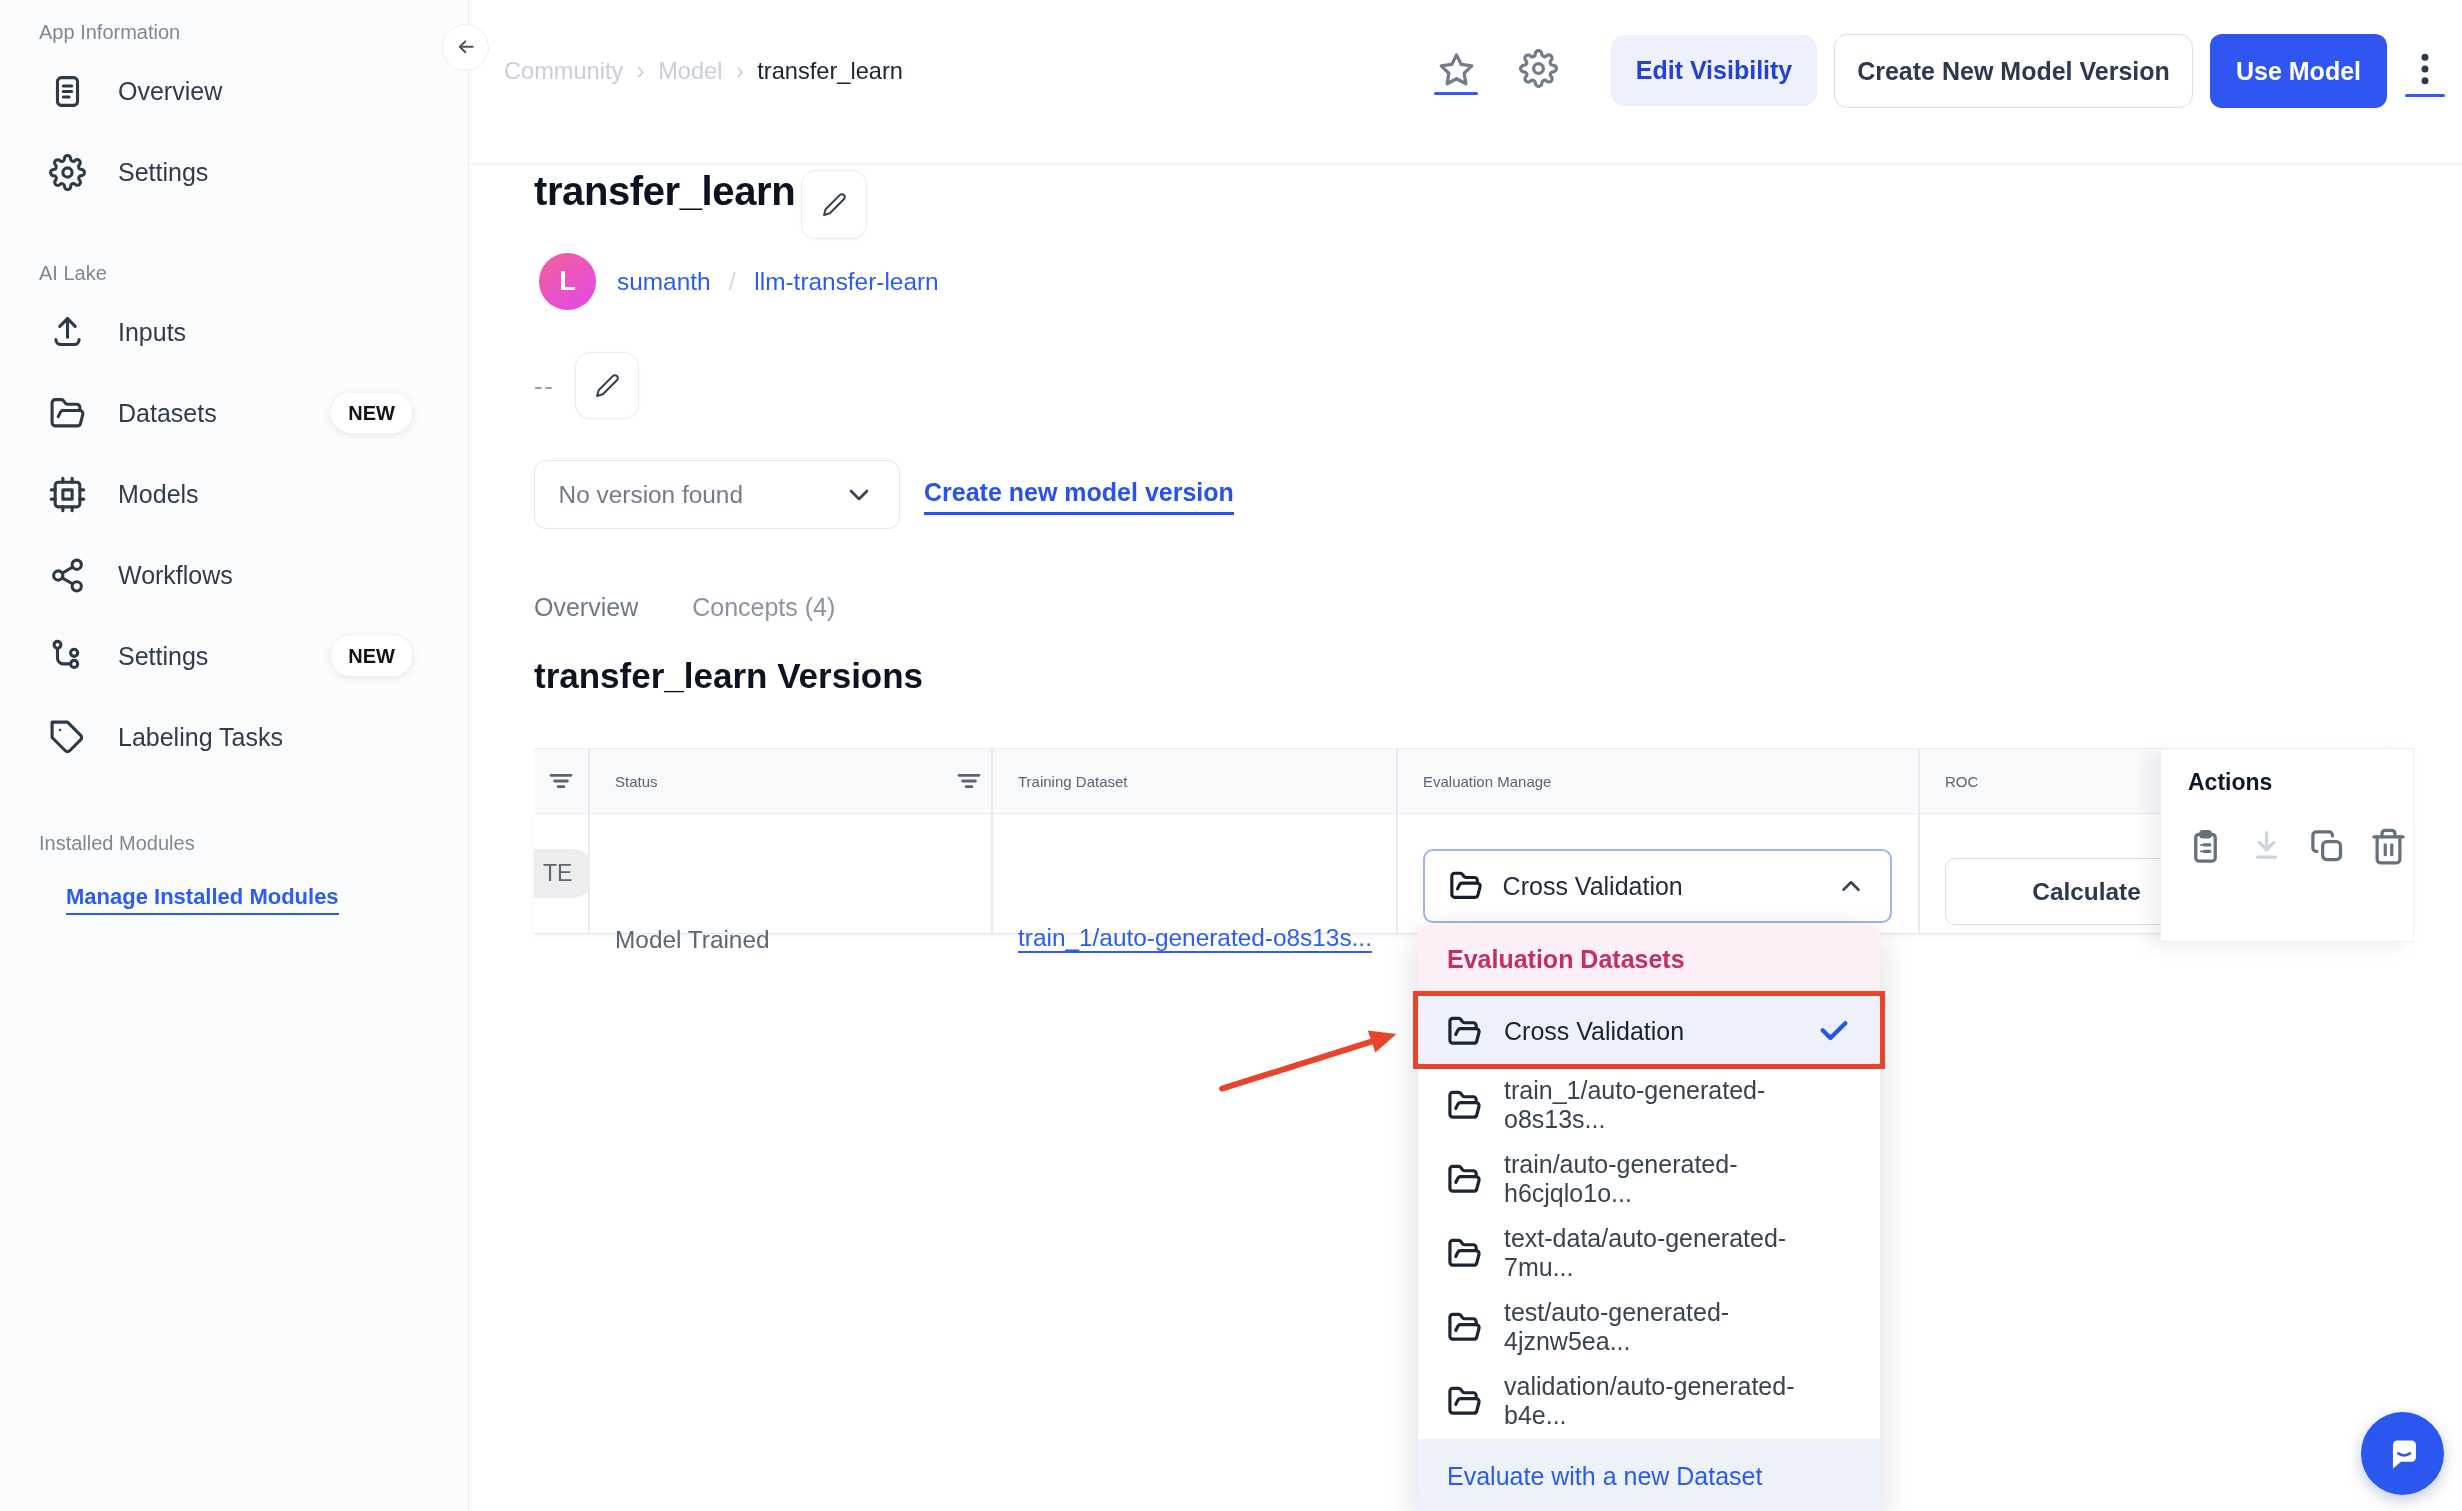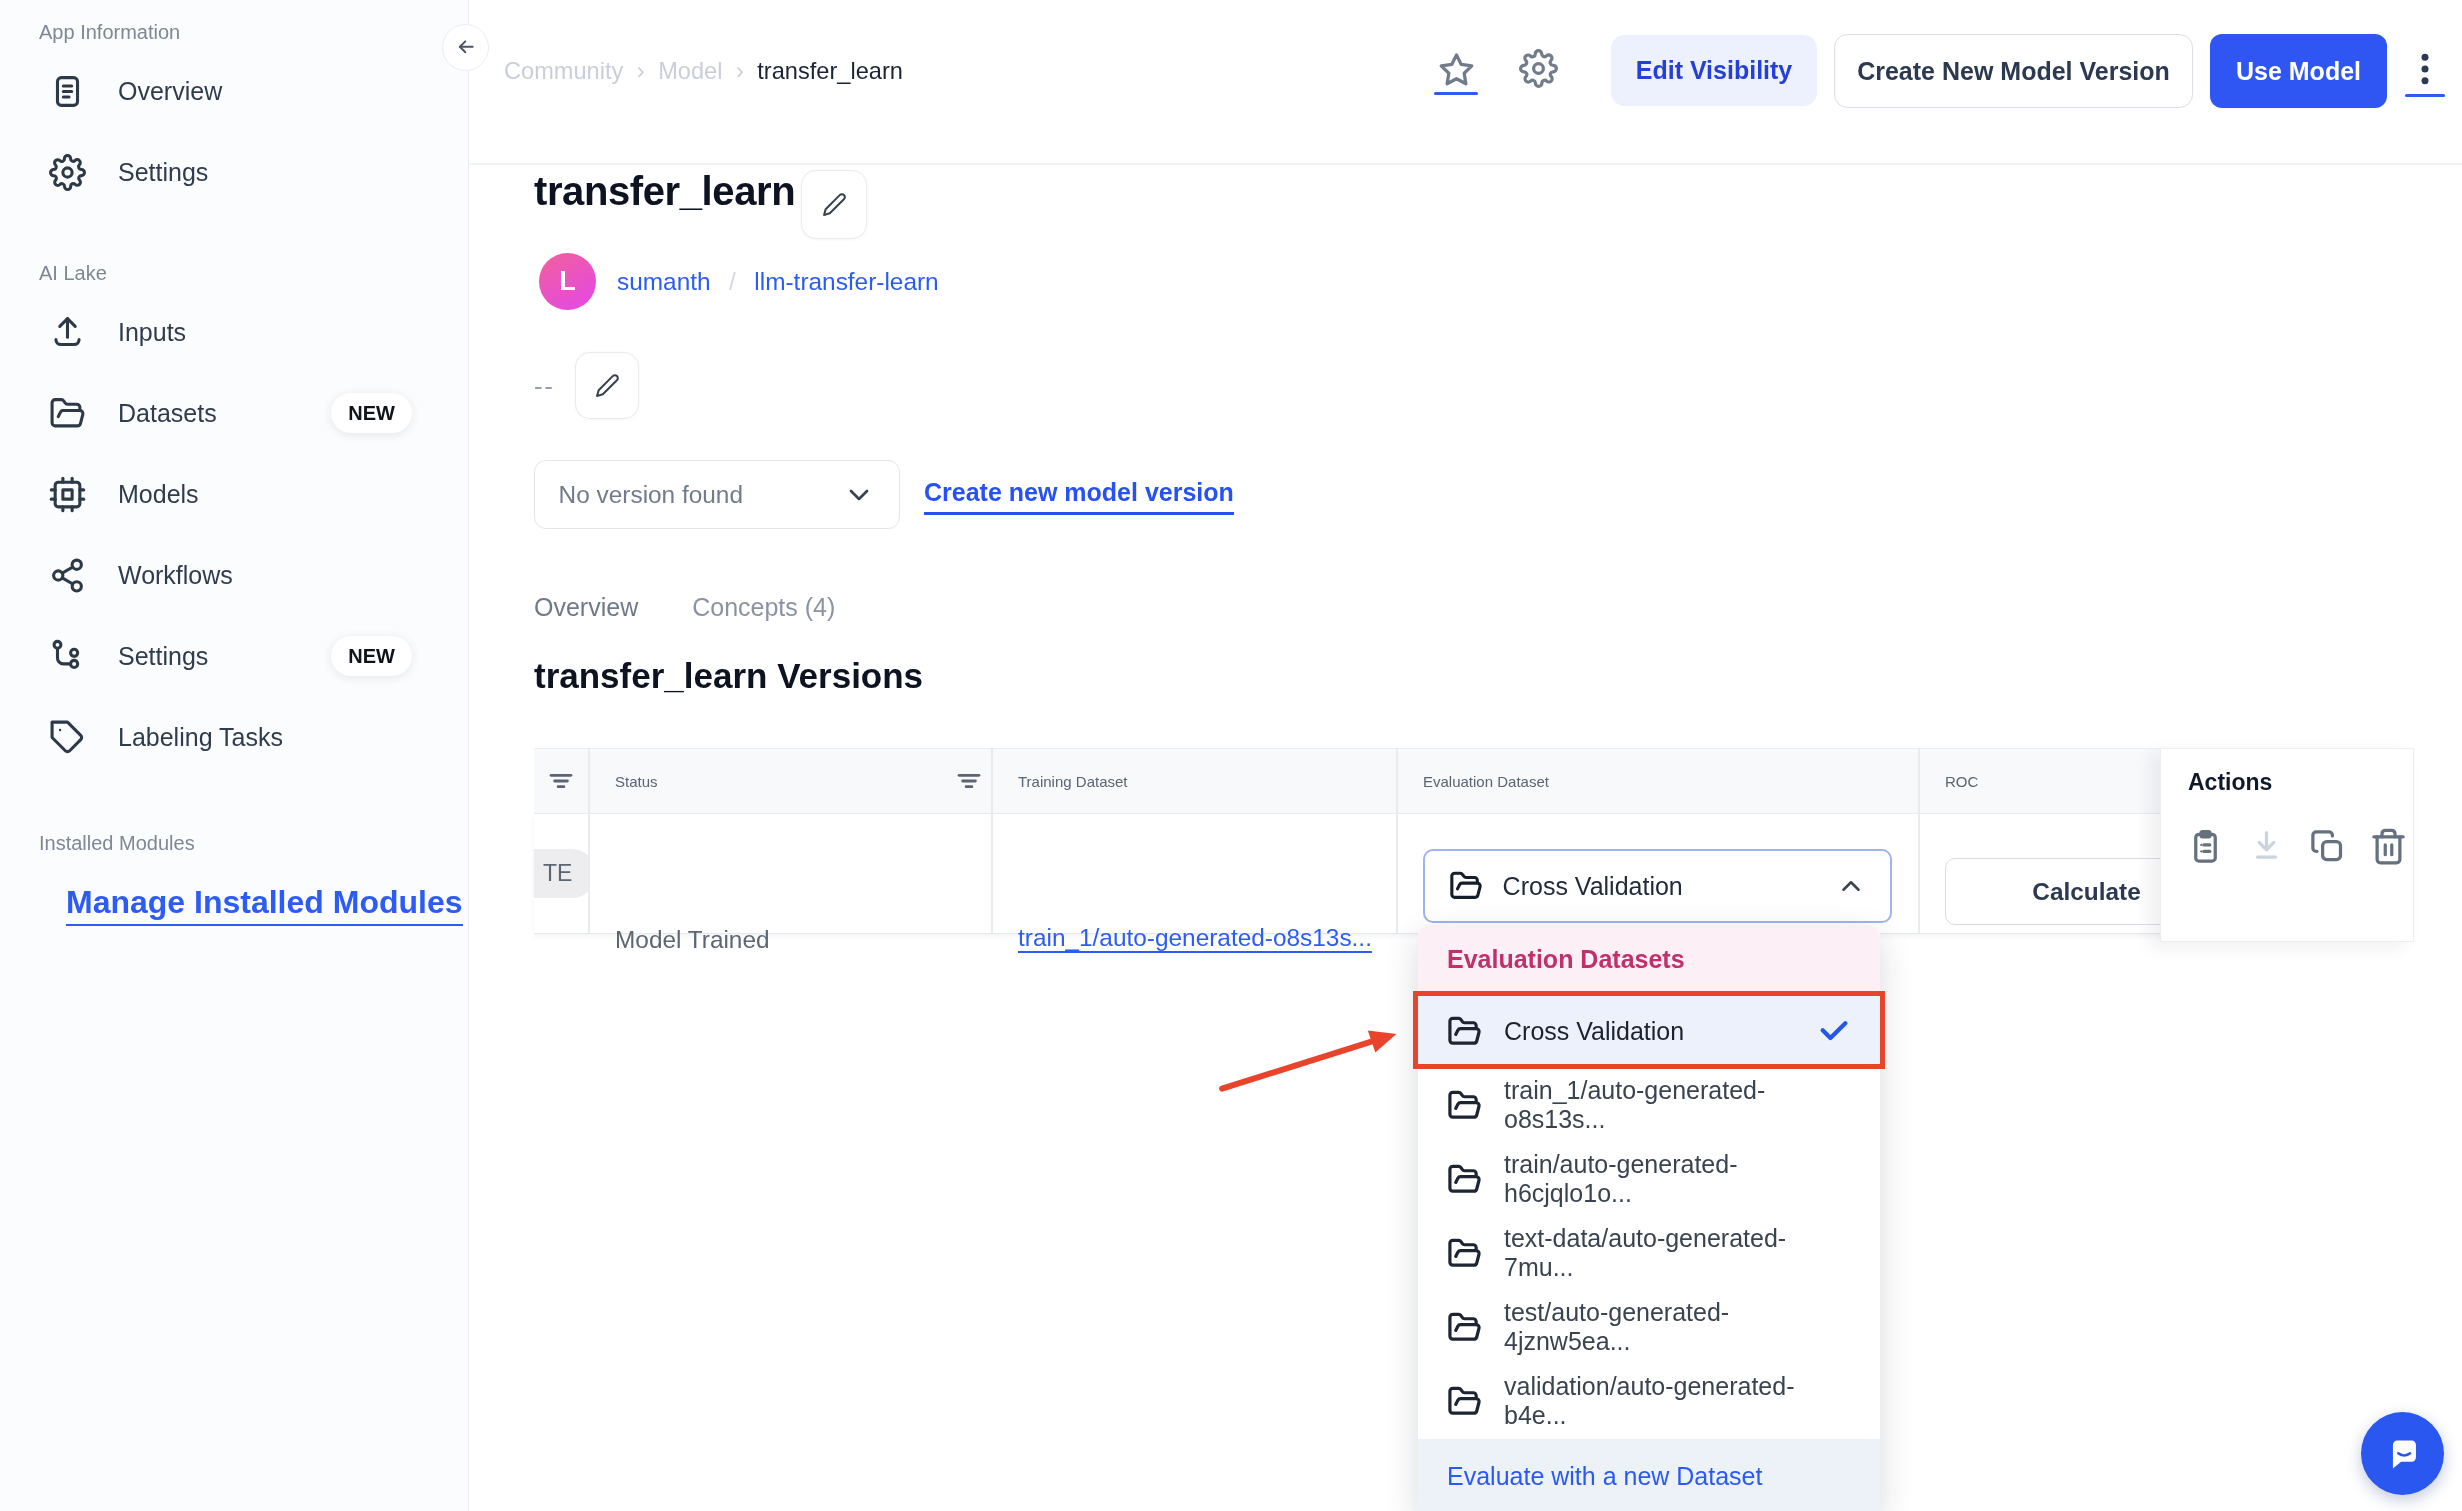--- a/index.html
+++ b/index.html
@@ -13,21 +13,21 @@
              background:#fbfcfd; border-right:1.7px solid #e9ebef; padding-top:13.5px; }
   .sec-title { height:37px; display:flex; align-items:center; padding-left:39px;
                font-size:20px; color:#7e8795; }
   .side-item { height:81px; display:flex; align-items:center; padding-left:49px; gap:32px;
                color:#303b4d; font-size:25px; font-weight:500; cursor:pointer; }
   .side-item svg { width:37px; height:37px; color:#2e3948; flex:0 0 auto; }
   .gap-sec { margin-top:42px; }
   .new-badge { margin-left:auto; margin-right:56px; background:#fff; border-radius:22px;
                padding:8.4px 17px; font-size:20px; font-weight:700; color:#10131a;
                box-shadow:0 1.7px 10px rgba(25,35,55,.10); }
-  .manage-link { display:inline-block; margin-left:66px; margin-top:22px; font-size:32px; font-weight:700;
+  .manage-link { display:inline-block; margin-left:66px; margin-top:22px; font-size:22px; font-weight:700;
                  color:#2c5bf6; border-bottom:2.5px solid #2c5bf6; padding-bottom:3.4px; cursor:pointer; }
   .collapse-btn { position:absolute; left:442px; top:23.6px; width:47px; height:47px; border-radius:50%;
                   background:#fff; border:1.7px solid #ebedf0; display:flex; align-items:center;
                   justify-content:center; color:#4a5563; z-index:5; cursor:pointer; }
   .collapse-btn svg { width:23.6px; height:23.6px; }
 
   
   .topdivider { position:absolute; left:470px; top:163px; right:0; height:1.7px; background:#f1f2f5; }
   .breadcrumb { position:absolute; left:504px; top:49px; height:44px; display:flex;
                 align-items:center; gap:13.5px; font-size:23.6px; }
@@ -383,21 +383,21 @@
     <div class="vline" style="left:1384px"></div>
 
     <svg class="ic filter-ic" style="left:10px" viewBox="0 0 40 40" width="34" height="34">
         <use href="#sym-filter"></use>
       </svg>
     <div class="th" style="left:81px">Status</div>
     <svg class="ic filter-ic" style="left:418px" viewBox="0 0 40 40" width="34" height="34">
         <use href="#sym-filter"></use>
       </svg>
     <div class="th" style="left:484px">Training Dataset</div>
-    <div class="th" style="left:889px">Evaluation Dataset</div>
+    <div class="th" style="left:889px">Evaluation Manage</div>
     <div class="th" style="left:1411px">ROC</div>
 
     <div class="chip-clip">
       <div class="id-chip">TE</div>
     </div>
     <div class="cell-text" style="left:81px;top:178px">Model Trained</div>
     <a class="cell-link" style="left:484px;top:176px">train_1/auto-generated-o8s13s...</a>
 
     <div class="eval-select">
       <svg class="ic folder" viewBox="0 0 40 40" width="34" height="34">

